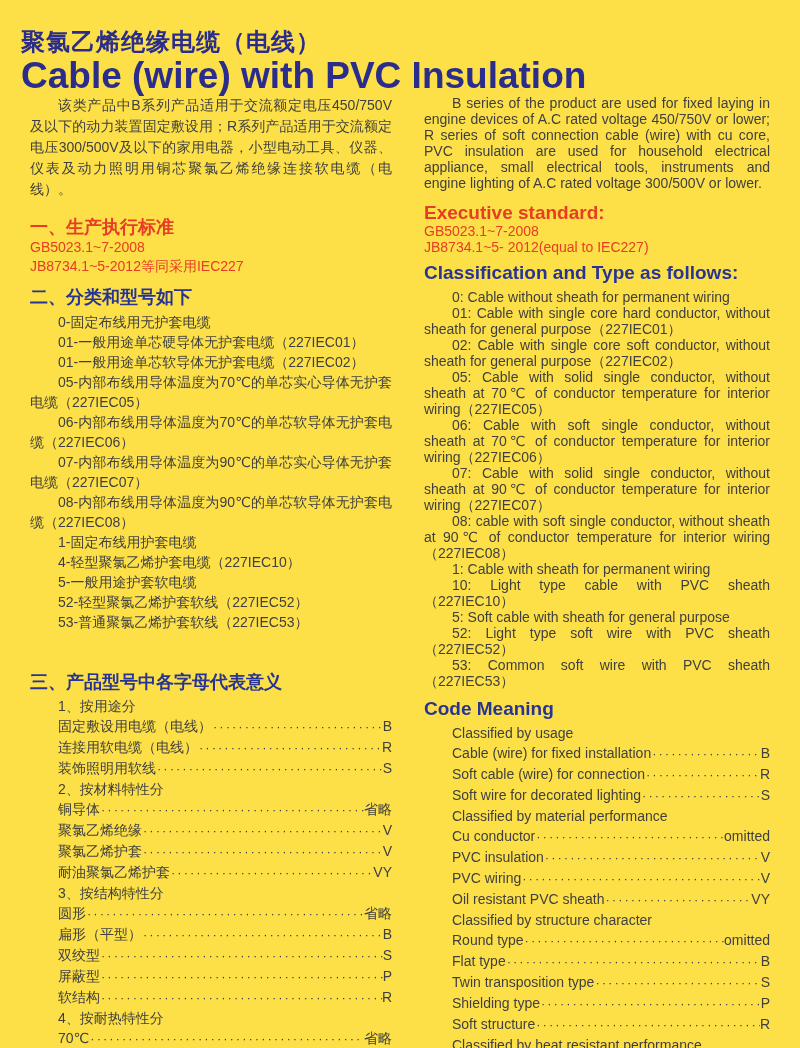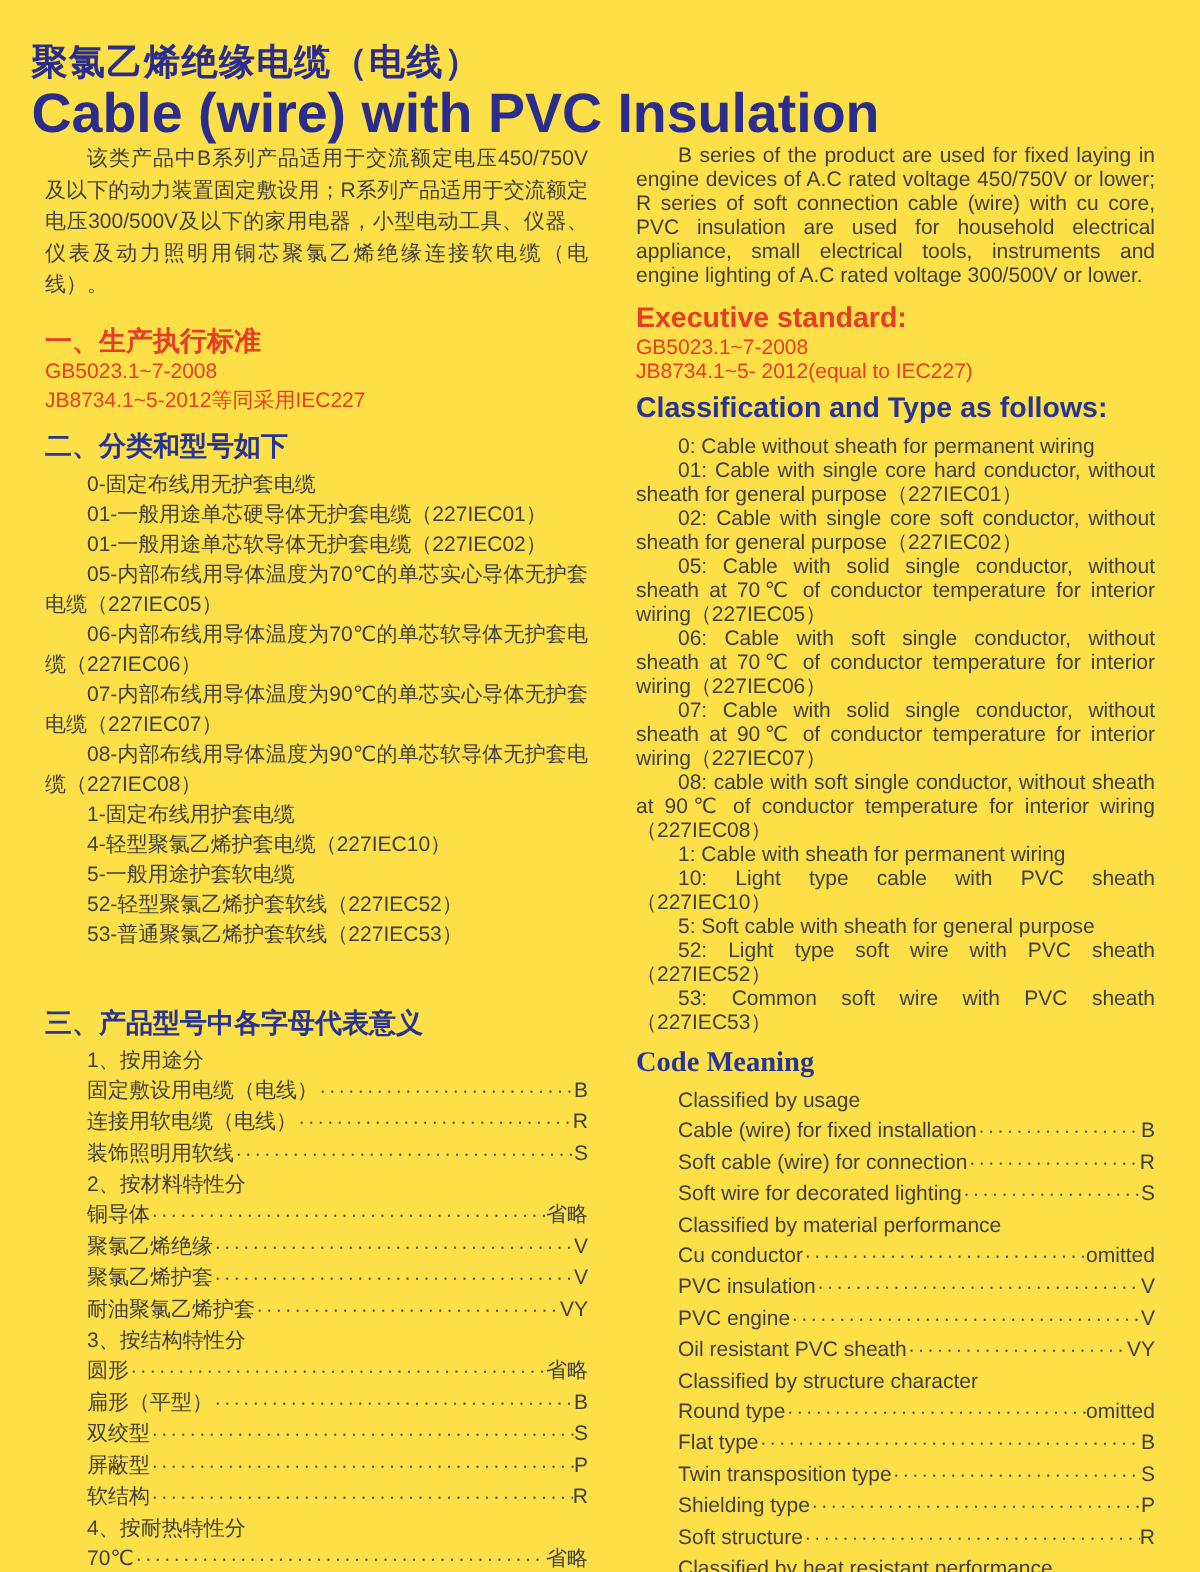--- a/index.html
+++ b/index.html
@@ -45,21 +45,21 @@
   .hd { margin: 0; font-weight: bold; }
   .red  { color: #e73c25; }
   .blue { color: #283493; }
   .hd-left  { font-size: 18px; line-height: 22px; }
   .hd-right { font-size: 19px; line-height: 20px; }
   .hd-sec1  { margin-top: 16px; }
   .hd-sec2  { margin-top: 10px; margin-bottom: 4px; }
   .hd-sec3  { margin-top: 38px; line-height: 24px; margin-bottom: 2px; }
   .hd-exec  { margin-top: 12px; }
   .hd-class { margin-top: 6px; line-height: 24px; margin-bottom: 4px; }
-  .hd-code  { margin-top: 8px; line-height: 24px; margin-bottom: 2px; font-family: Liberation Serif, serif; }
+  .hd-code  { margin-top: 8px; line-height: 24px; margin-bottom: 2px; }
 
   .std-lines div { color: #e73c25; font-size: 14px; line-height: 19px; }
   .en-std div    { line-height: 16px; }
 
   .items p { text-indent: 2em; }
   .zh-items p { font-size: 14px; line-height: 20px; text-align: justify; }
   .en-items p { font-size: 14px; line-height: 16px; text-align: justify; }
 
   .rows { padding-left: 28px; }
   .group-label { font-size: 14px; line-height: 20px; }
@@ -238,21 +238,21 @@
             <span class="dr-label">Cu conductor</span>
             <span class="dr-dots">································································································································································</span>
             <span class="dr-code">omitted</span>
           </div>
           <div class="dot-row">
             <span class="dr-label">PVC insulation</span>
             <span class="dr-dots">································································································································································</span>
             <span class="dr-code">V</span>
           </div>
           <div class="dot-row">
-            <span class="dr-label">PVC engine</span>
+            <span class="dr-label">PVC wiring</span>
             <span class="dr-dots">································································································································································</span>
             <span class="dr-code">V</span>
           </div>
           <div class="dot-row">
             <span class="dr-label">Oil resistant PVC sheath</span>
             <span class="dr-dots">································································································································································</span>
             <span class="dr-code">VY</span>
           </div>
           <div class="group-label">Classified by structure character</div>
           <div class="dot-row">

